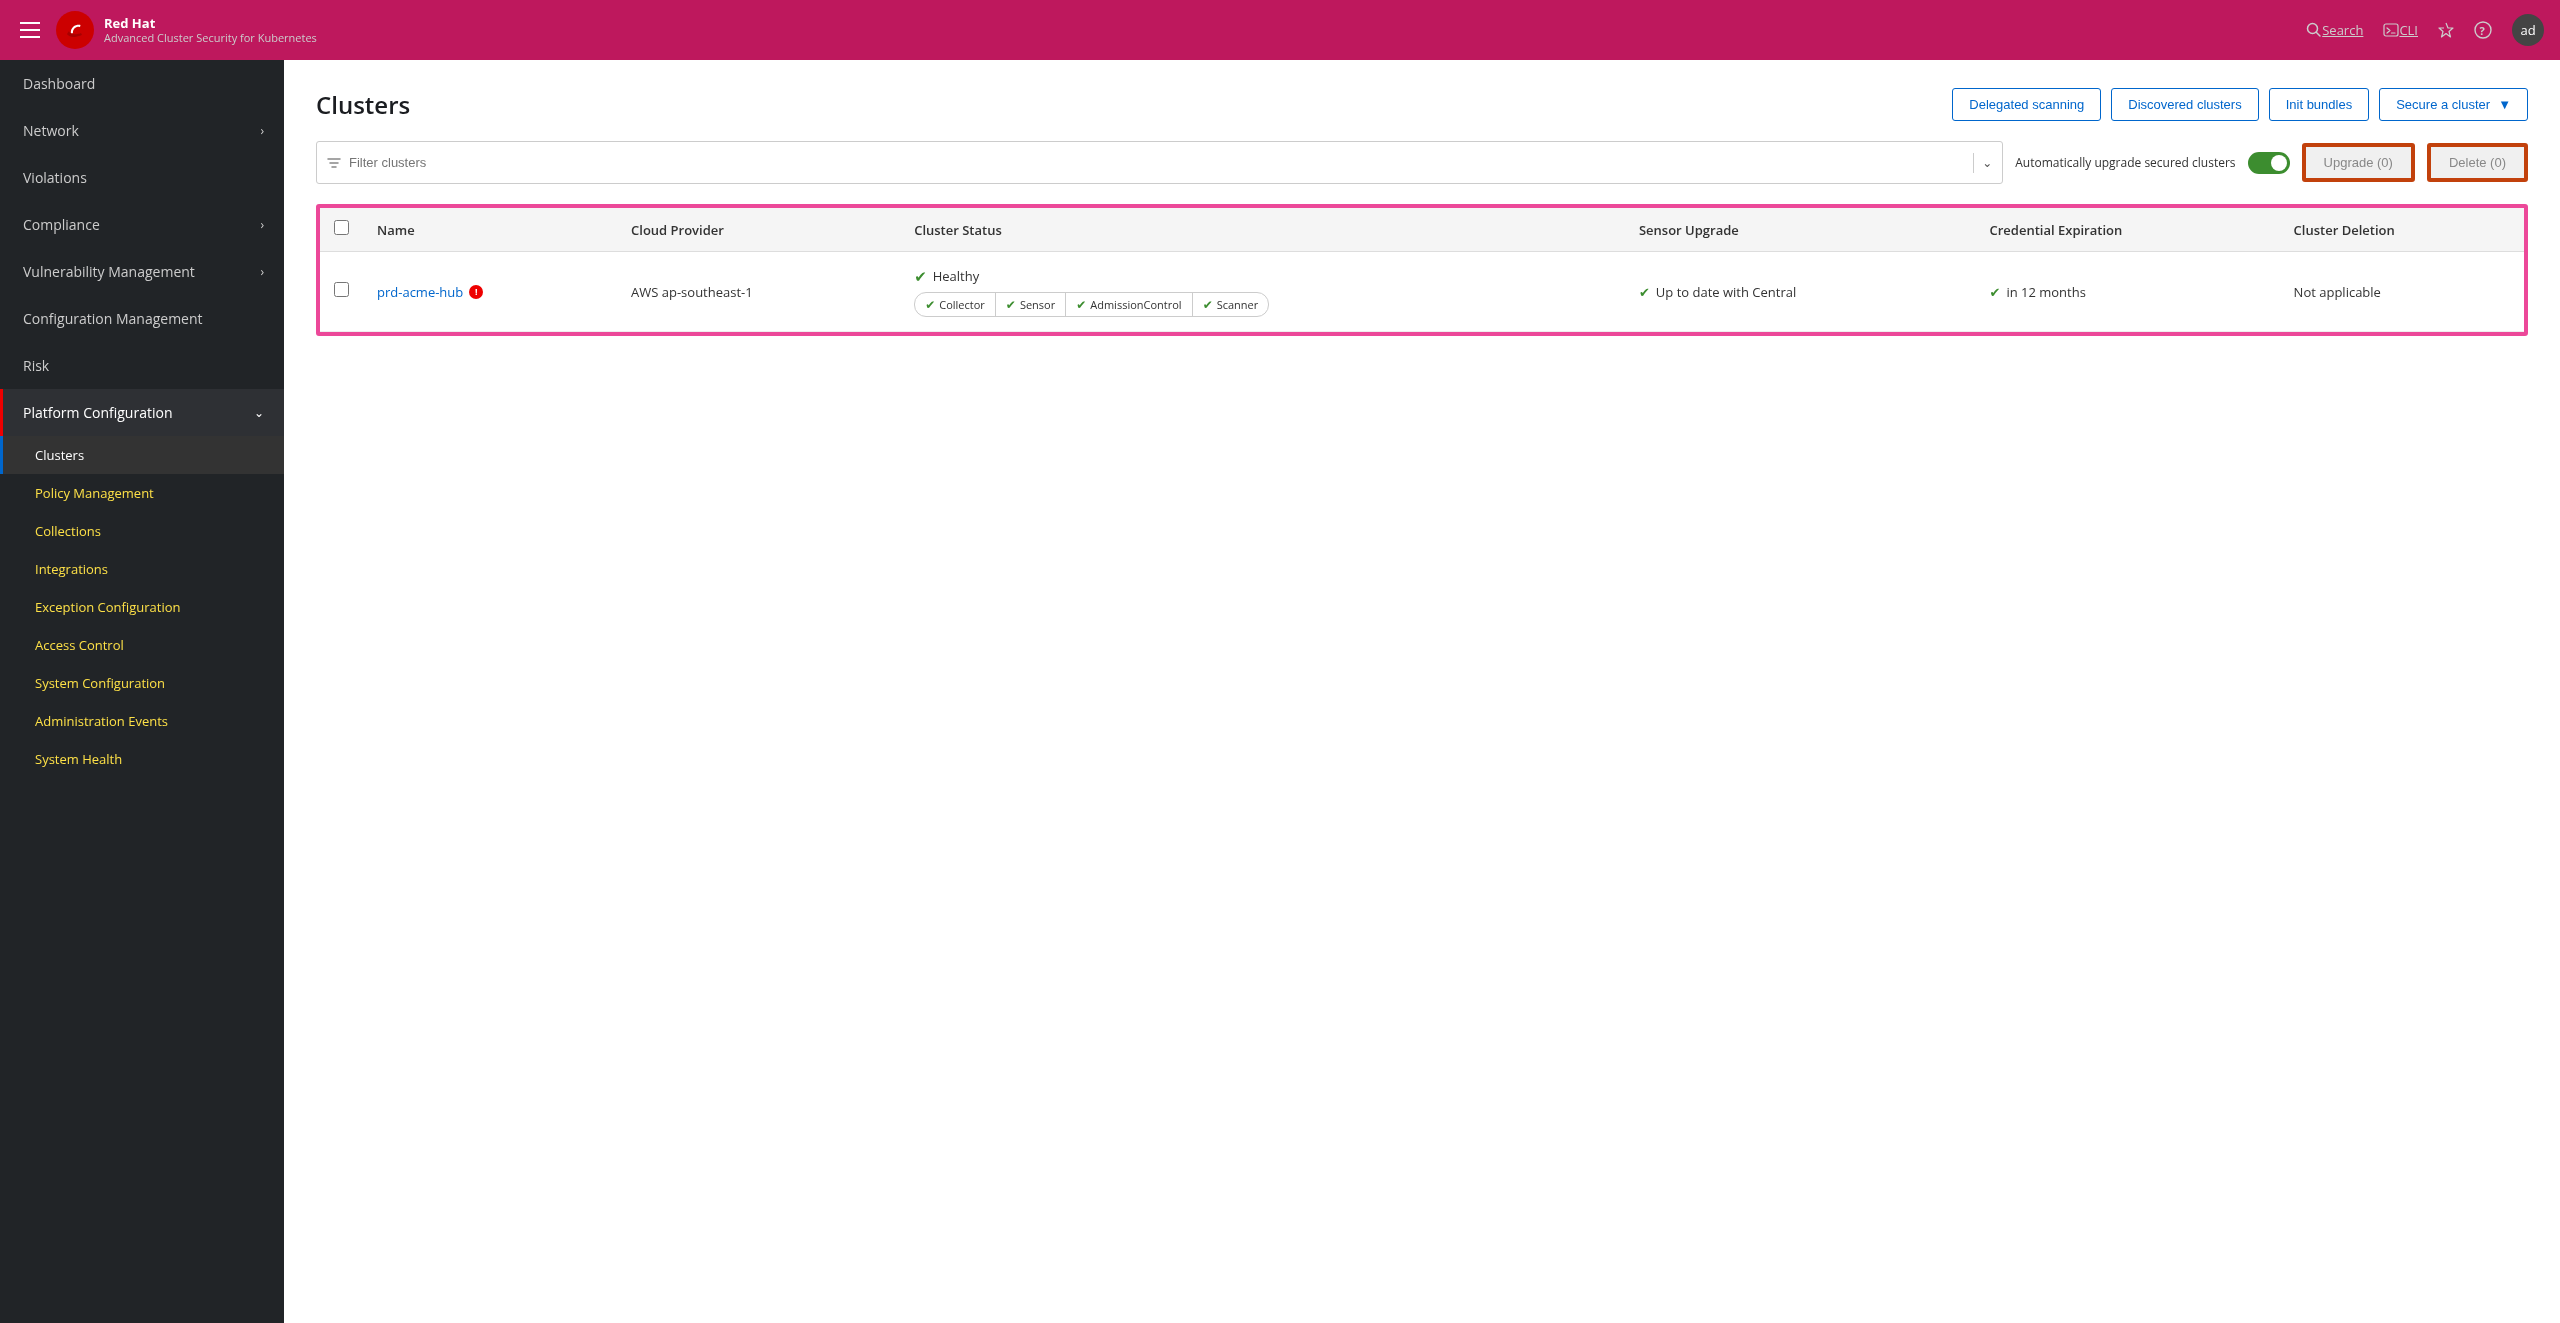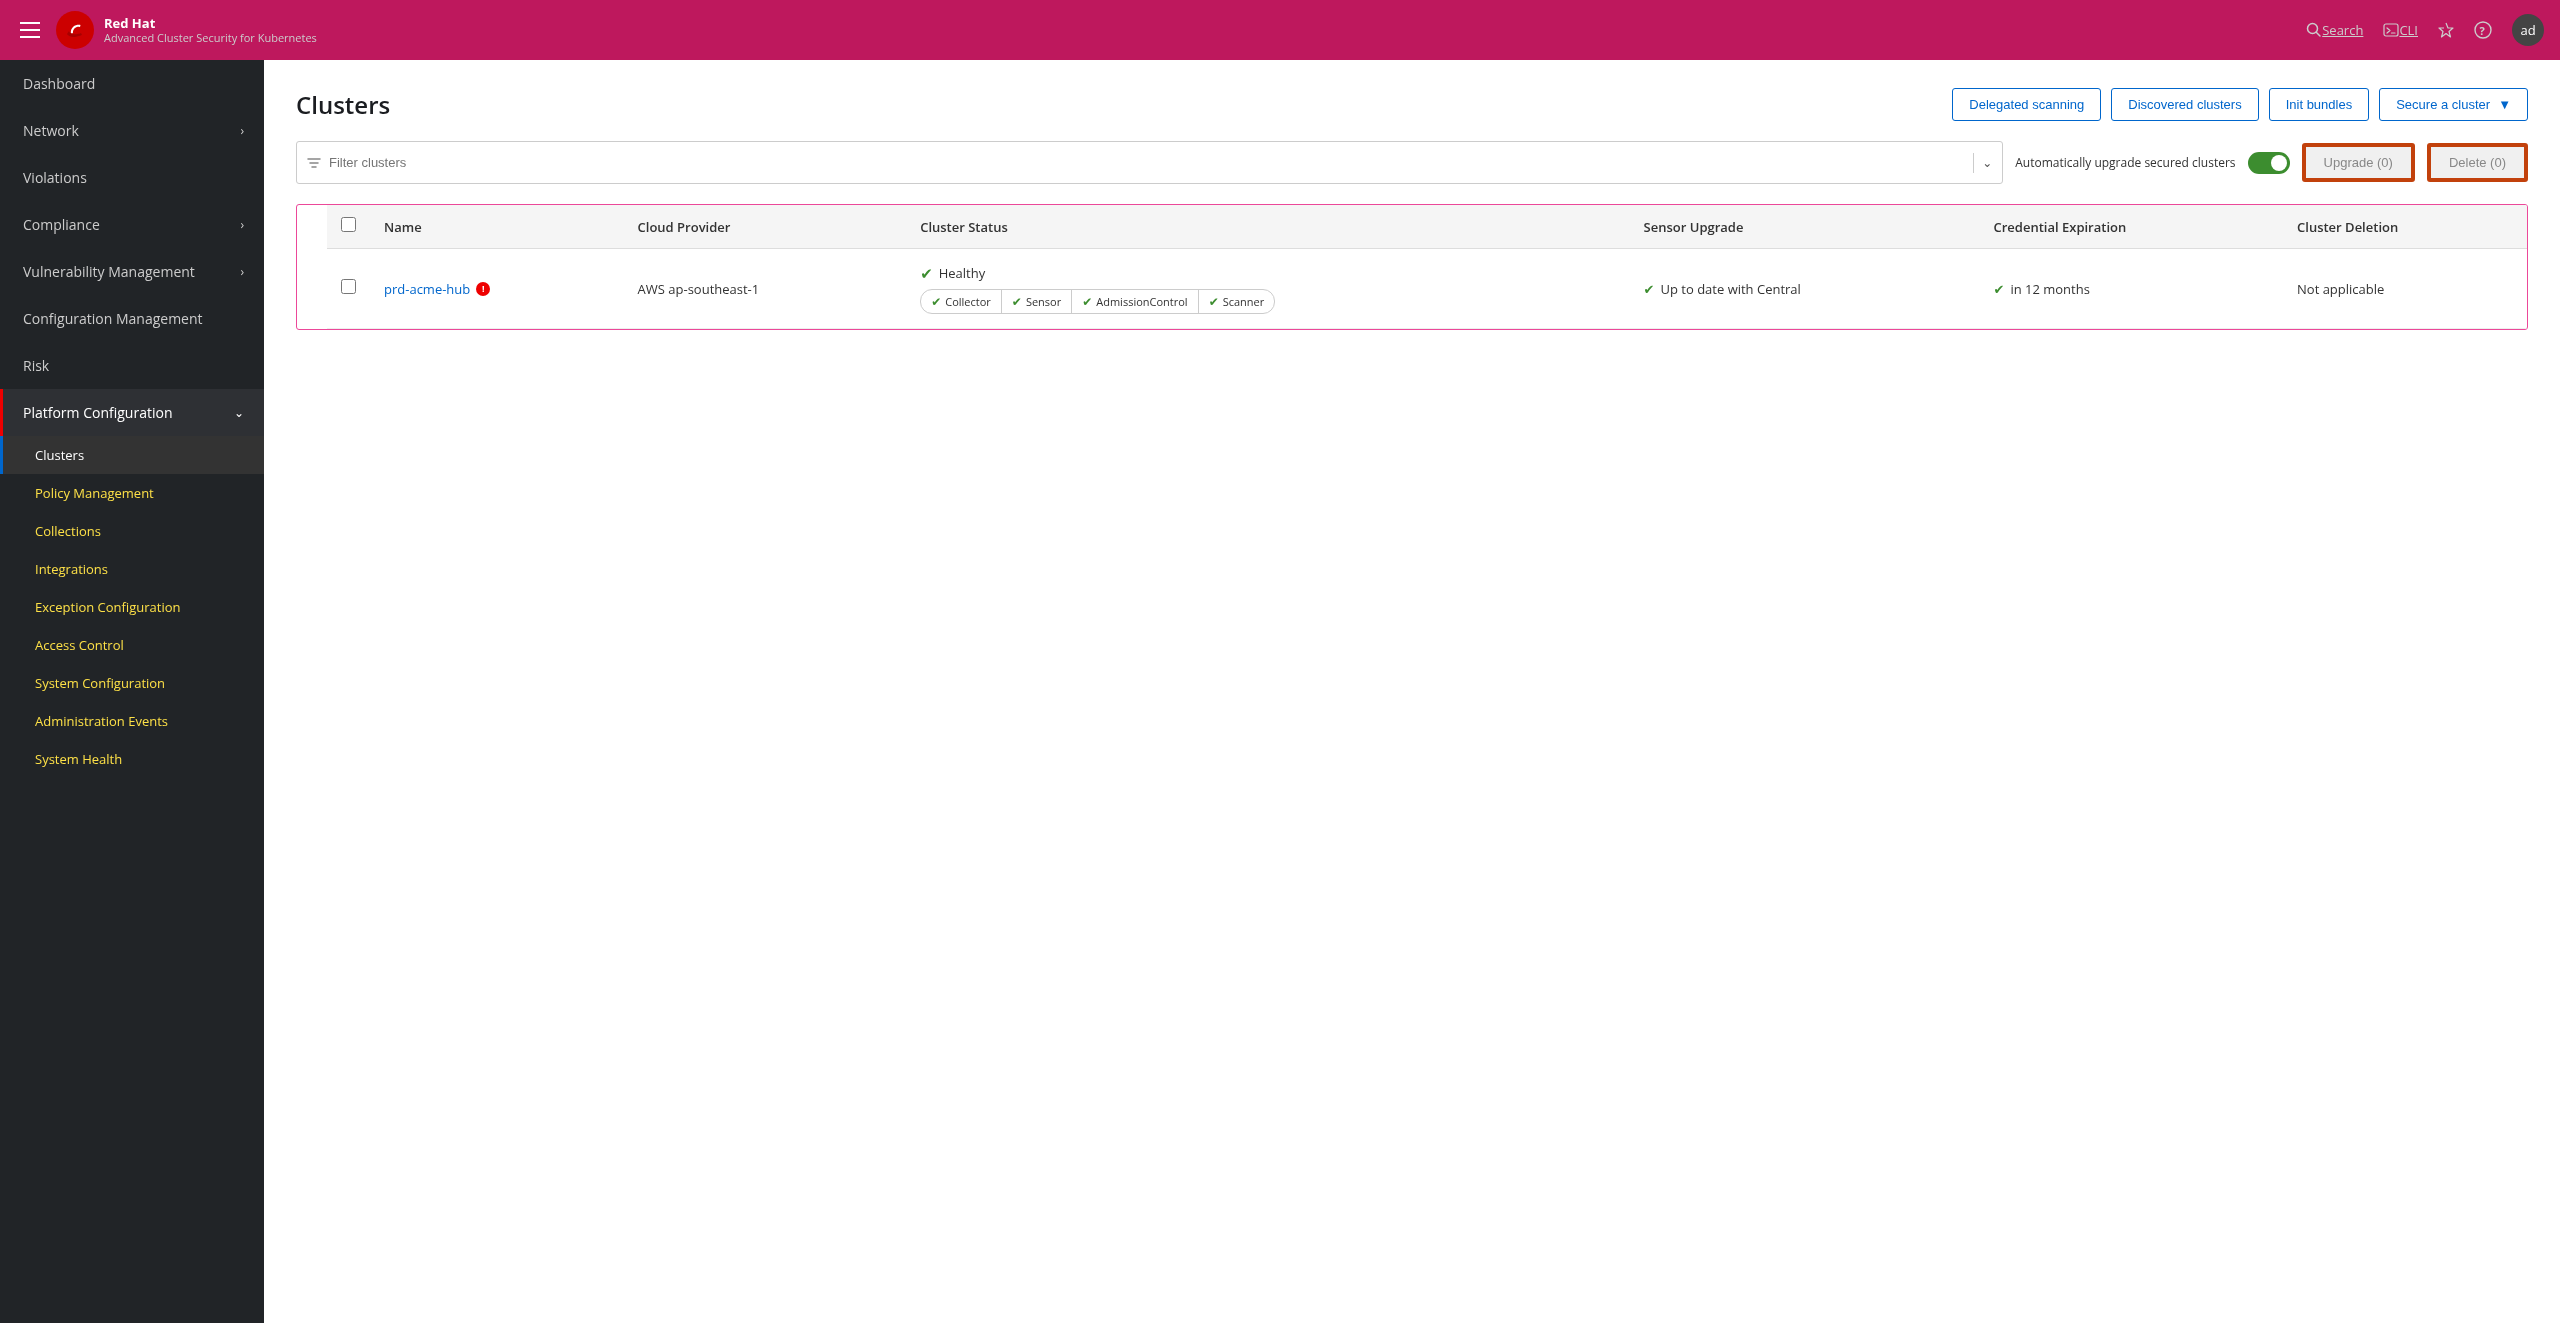--- a/index.html
+++ b/index.html
@@ -26,21 +26,21 @@
     .brand-text .bottom { font-size: 11px; color: #ccc; }
     .topnav-right { margin-left: auto; display: flex; align-items: center; gap: 20px; }
     .topnav-action { color: #ccc; cursor: pointer; display: flex; align-items: center; font-size: 13px; text-decoration: underline; }
     .avatar { width: 32px; height: 32px; border-radius: 50%; background: #444; color: #fff; display: flex; align-items: center; justify-content: center; font-size: 13px; cursor: pointer; }
 
     
     .layout { display: flex; flex: 1; overflow: hidden; }
 
     
     .sidebar {
-      width: 264px;
+      width: 284px;
       background: #212427;
       color: #ccc;
       flex-shrink: 0;
       overflow-y: auto;
       display: flex;
       flex-direction: column;
     }
     .sidebar-item {
       padding: 14px 20px;
       cursor: pointer;
@@ -136,21 +136,21 @@
       background: #f0f0f0;
       border: 4px solid #c2410c;
       border-radius: 3px;
       font-size: 13px;
       color: #888;
       cursor: default;
       white-space: nowrap;
     }
 
     
-    .table-wrap { border: 1px solid #ec4899; border-radius: 3px; overflow: hidden; padding-left: 30px; }
+    .table-wrap { border: 4px solid #ec4899; border-radius: 3px; overflow: hidden; }
     table { width: 100%; border-collapse: collapse; }
     thead tr { background: #f5f5f5; border-bottom: 1px solid #ddd; }
     thead th { padding: 12px 14px; text-align: left; font-size: 13px; font-weight: 600; color: #333; white-space: nowrap; }
     thead th:first-child { width: 40px; }
     tbody tr { border-bottom: 1px solid #eee; }
     tbody td { padding: 14px 14px; font-size: 13px; color: #333; vertical-align: middle; }
     .checkbox-col { width: 40px; }
     input[type="checkbox"] { cursor: pointer; width: 15px; height: 15px; }
 
     .cluster-name { display: flex; align-items: center; gap: 6px; }

